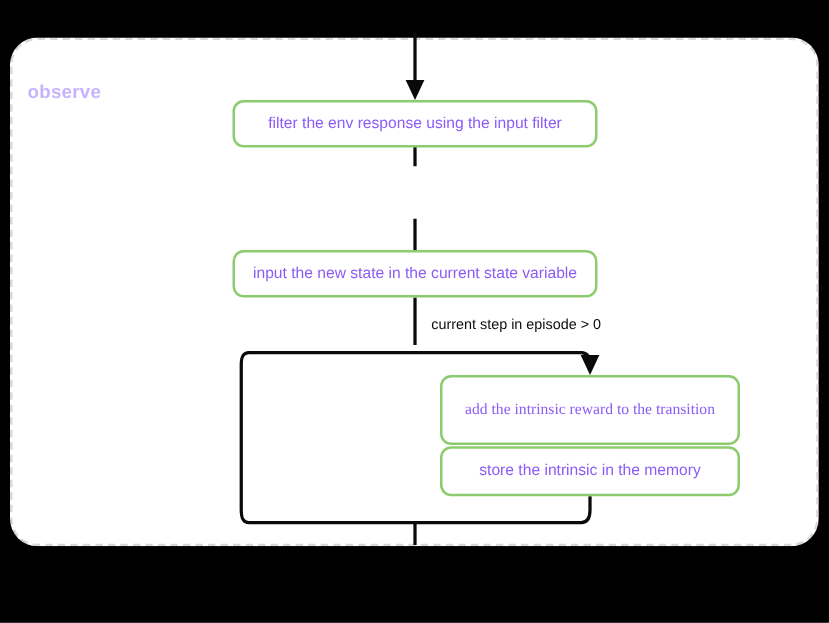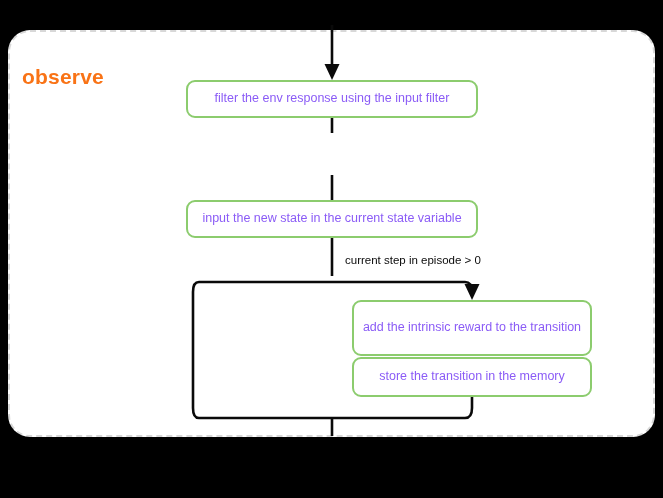--- a/index.html
+++ b/index.html
@@ -24,23 +24,23 @@
     height: 407px;
     background: #ffffff;
     border: 2px dashed #d8d8d8;
     border-radius: 22px;
     box-sizing: border-box;
   }
   #group-title {
     position: absolute;
     left: 22px;
     top: 65px;
-    font-size: 21px;
+    font-size: 15px;
     font-weight: bold;
-    color: #f97316;
+    color: #c4b5fd;
     letter-spacing: 0.2px;
   }
   
   .node {
     position: absolute;
     box-sizing: border-box;
     background: #ffffff;
     border: 2.5px solid #8ccc6e;
     border-radius: 9px;
     display: flex;
@@ -134,17 +134,17 @@
     </g>
   </svg>
 
   <div id="edge-label-condition">current step in episode &gt; 0</div>
 
   <div class="node" style="left:186px; top:80px; width:292px; height:38px;">filter the env response using the input filter</div>
 
 
   <div class="node" style="left:186px; top:200px; width:292px; height:38px;">input the new state in the current state variable</div>
 
-  <div class="node" style="left:352px; top:300px; width:240px; height:56px;">add the intrinsic reward to the transition</div>
+  <div class="node" style="left:352px; top:300px; width:240px; height:56px;font-family:Liberation Serif, serif;">add the intrinsic reward to the transition</div>
 
-  <div class="node" style="left:352px; top:357px; width:240px; height:40px;">store the transition in the memory</div>
+  <div class="node" style="left:352px; top:357px; width:240px; height:40px;">store the intrinsic in the memory</div>
 
 </div>
 
 </body></html>

